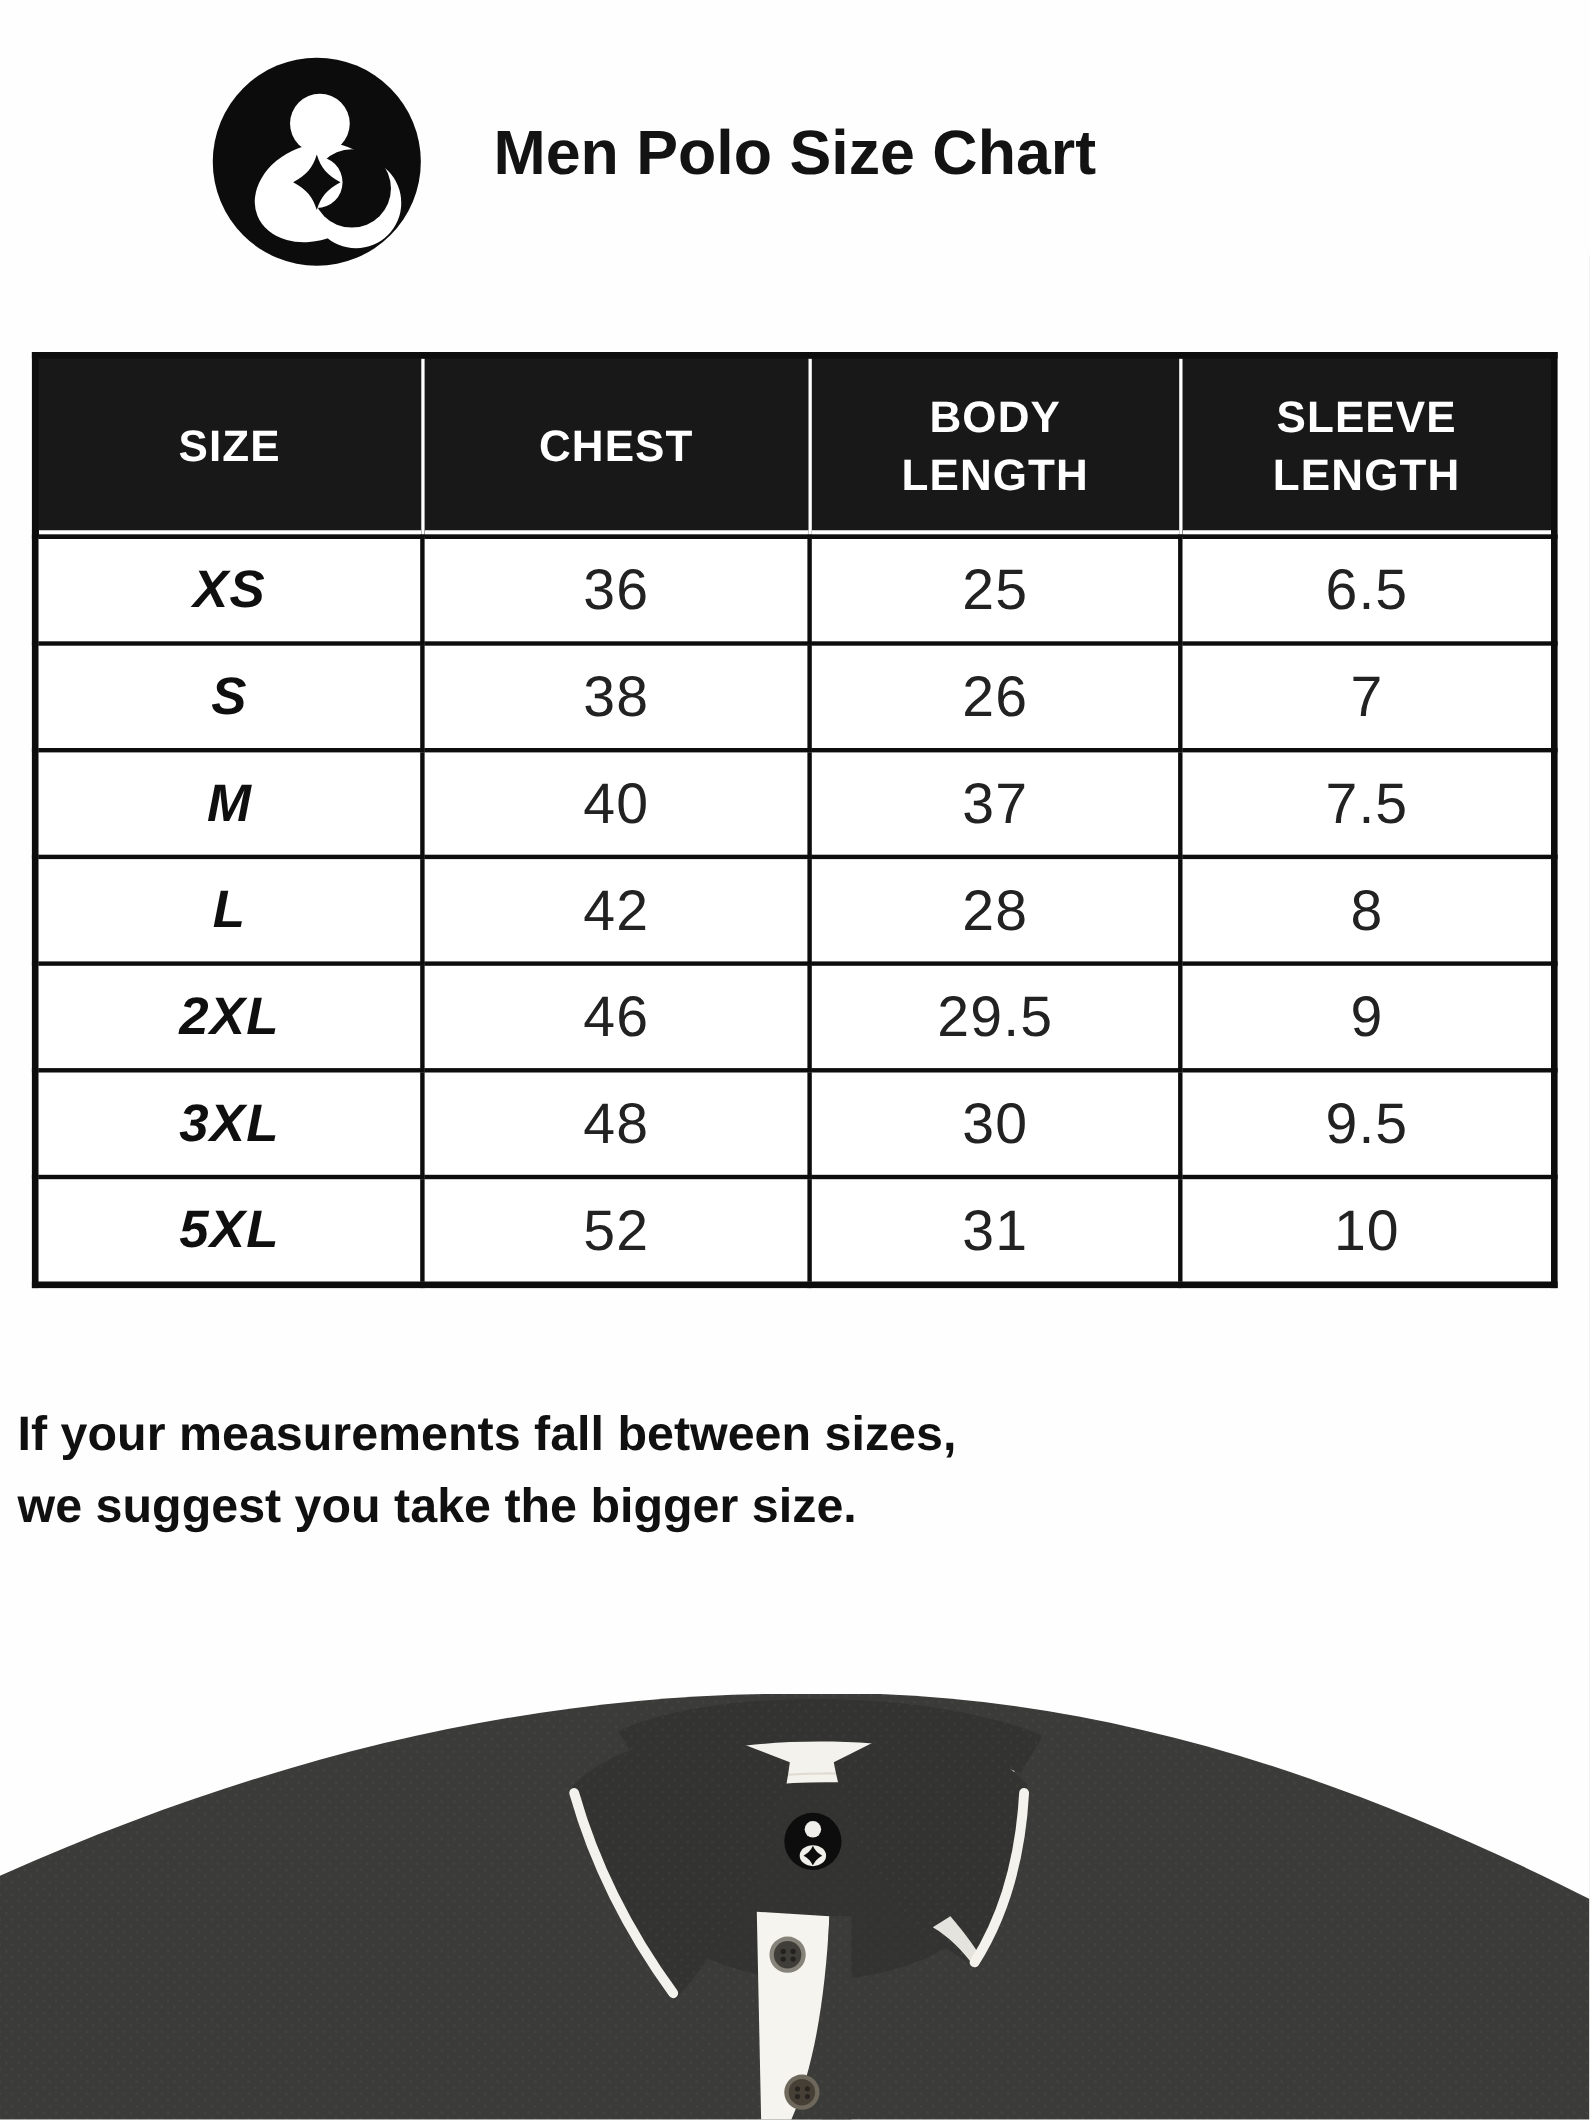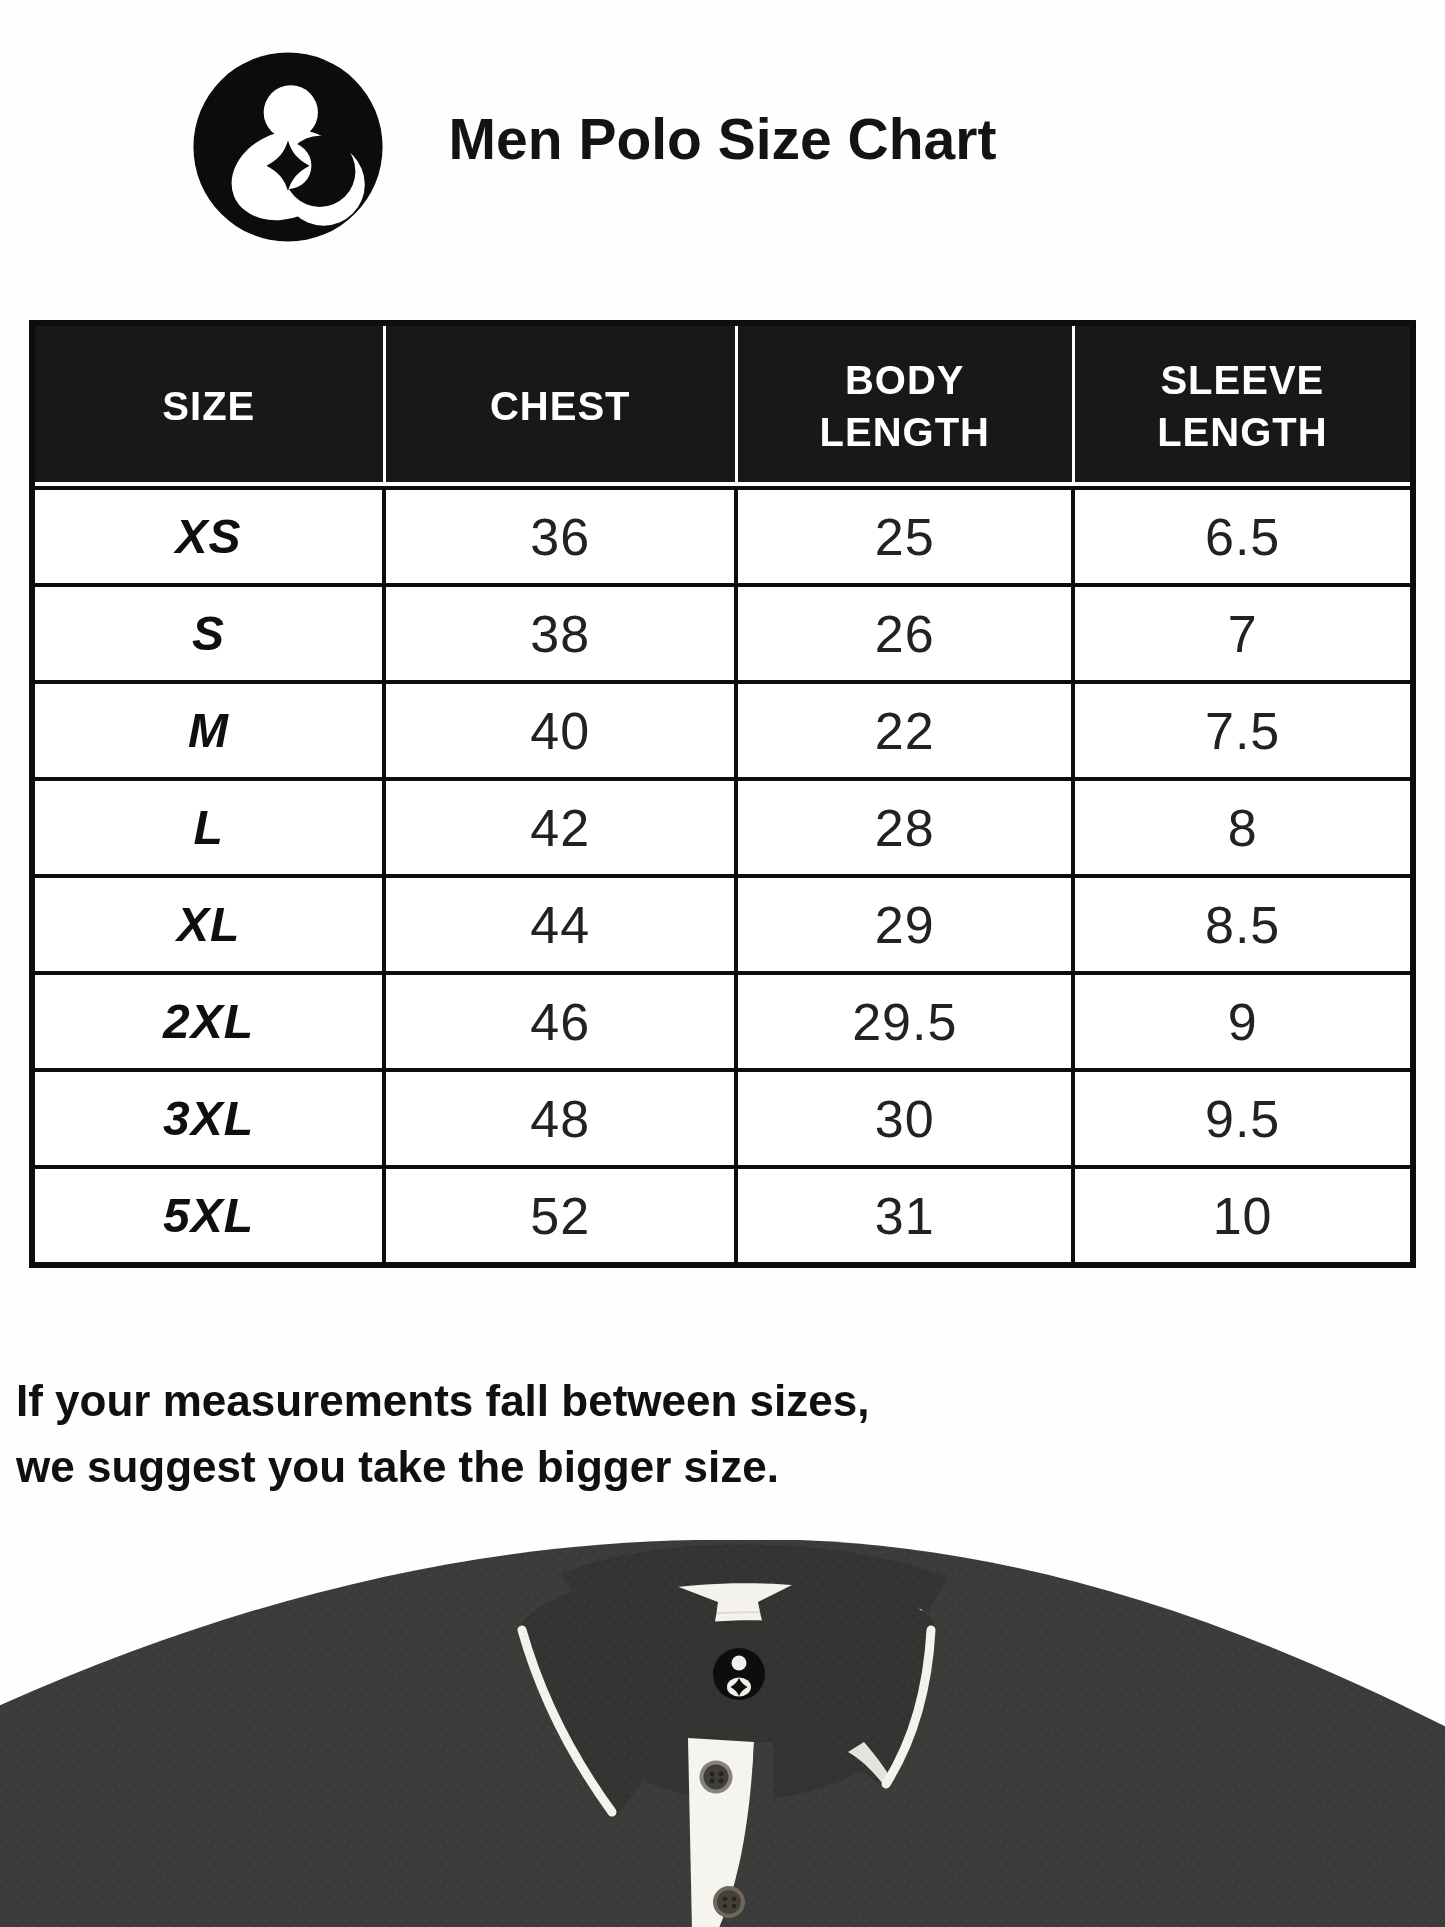--- a/index.html
+++ b/index.html
@@ -96,34 +96,28 @@
       </tr>
       <tr>
         <td class="size-cell">S</td>
         <td>38</td>
         <td>26</td>
         <td>7</td>
       </tr>
       <tr>
         <td class="size-cell">M</td>
         <td>40</td>
-        <td>22</td>
+        <td>37</td>
         <td>7.5</td>
       </tr>
       <tr>
         <td class="size-cell">L</td>
         <td>42</td>
         <td>28</td>
         <td>8</td>
-      </tr>
-      <tr>
-        <td class="size-cell">XL</td>
-        <td>44</td>
-        <td>29</td>
-        <td>8.5</td>
       </tr>
       <tr>
         <td class="size-cell">2XL</td>
         <td>46</td>
         <td>29.5</td>
         <td>9</td>
       </tr>
       <tr>
         <td class="size-cell">3XL</td>
         <td>48</td>

